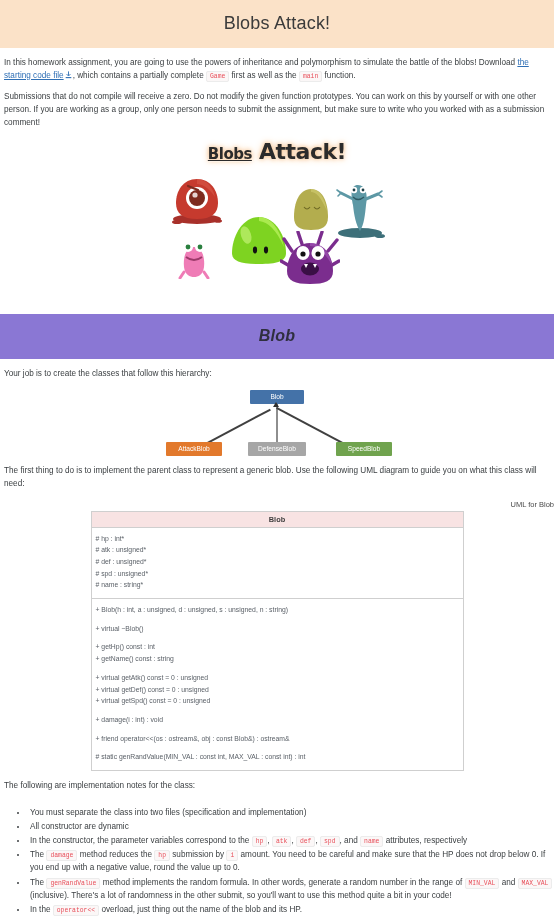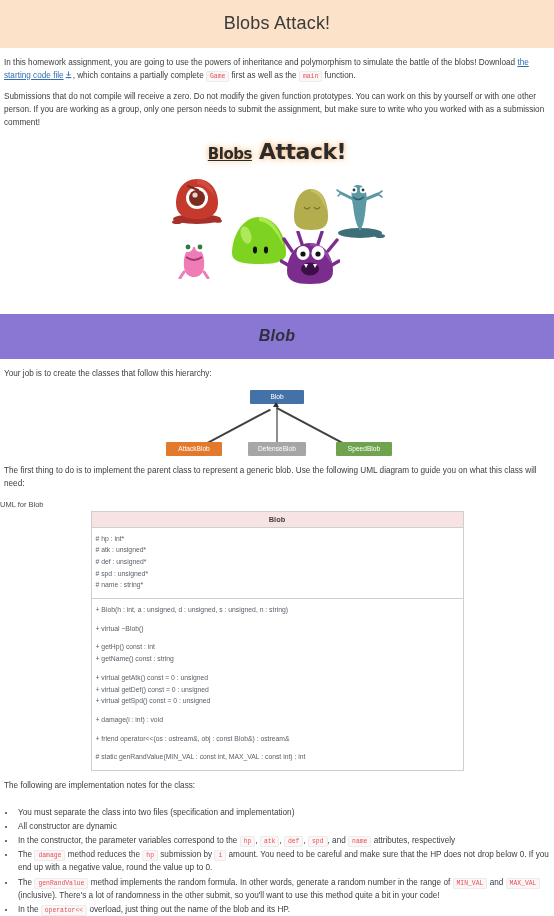--- a/index.html
+++ b/index.html
@@ -130,21 +130,21 @@
     width: 0; height: 0;
     border-left: 3.5px solid transparent;
     border-right: 3.5px solid transparent;
     border-bottom: 5px solid #303030;
     left: 121px; top: 12px;
     z-index: 3;
   }
 
   
   .uml-caption {
-    text-align: left;
+    text-align: right;
     font-size: 7.5px;
     color: #4a4a4a;
     margin: 6px 0 2px 0;
   }
   .uml-wrap { display: flex; justify-content: center; }
   .uml {
     width: 373px;
     border: 1px solid #cfcfcf;
     background: #ffffff;
   }
@@ -163,21 +163,21 @@
     line-height: 1.72;
     color: #5b6168;
   }
   .uml-sec.attrs { border-bottom: 1px solid #cfcfcf; }
   .uml-sec .row { white-space: pre; }
   .uml-sec .gap { height: 7px; }
 
   
   ul.notes {
     margin: 13px 0 10px 0;
-    padding-left: 16px;
+    padding-left: 28px;
     font-size: 8.2px;
     line-height: 1.6;
     color: #3c4043;
   }
   ul.notes li { margin: 1px 0; padding-left: 2px; }
 </style>
 </head>
 <body>
 
 <div class="banner banner-top">

